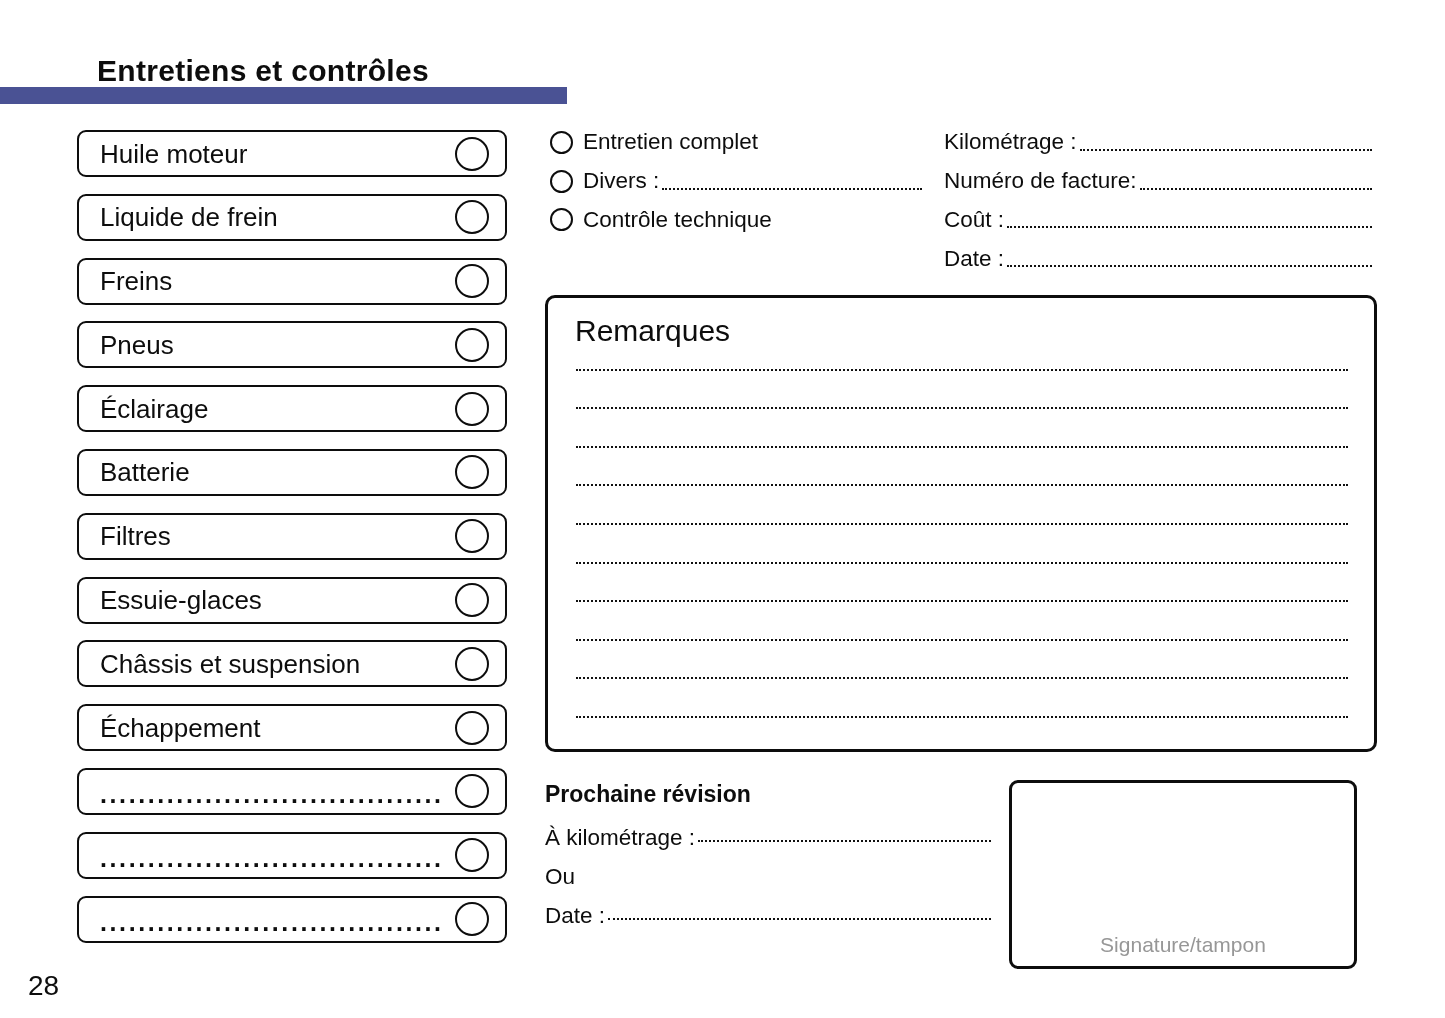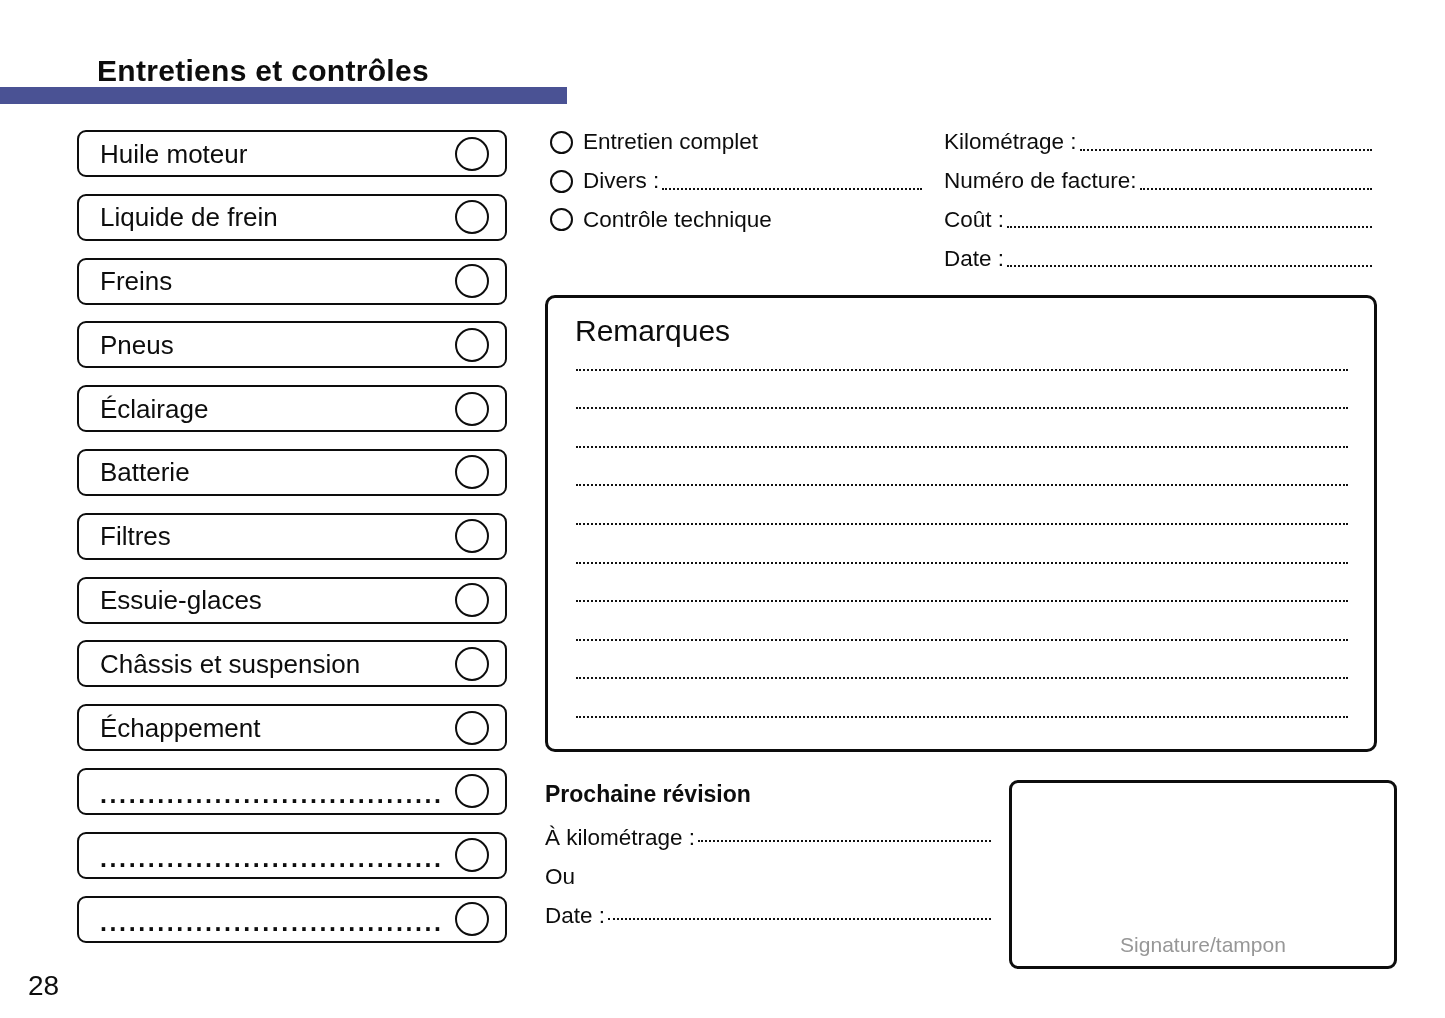--- a/index.html
+++ b/index.html
@@ -62,21 +62,21 @@
     position:absolute; left:27px; top:19px; font-size:30px; line-height:28px;
   }
   .remarks-lines { position:absolute; left:28px; right:26px; top:34px; }
   .remark-line { height:38.6px; border-bottom:2.2px dotted #111; }
   
   .next-service { position:absolute; left:545px; top:779px; width:446px; }
   .next-title { font-size:23px; font-weight:bold; line-height:30px; margin-bottom:16px; }
   .next-row { height:39px; display:flex; align-items:flex-start; font-size:22.5px; }
   
   .signature-box {
-    position:absolute; left:1009px; top:780px; width:388px; height:189px;
+    position:absolute; left:1009px; top:780px; width:348px; height:189px;
     border:3px solid #0d0d0d; border-radius:9px; background:#fff;
     display:flex; align-items:flex-end; justify-content:center;
   }
   .signature-label { color:#979797; font-size:21px; margin-bottom:9px; }
   
   .page-number { position:absolute; left:28px; top:970px; font-size:28px; }
 </style>
 </head>
 <body>
 

